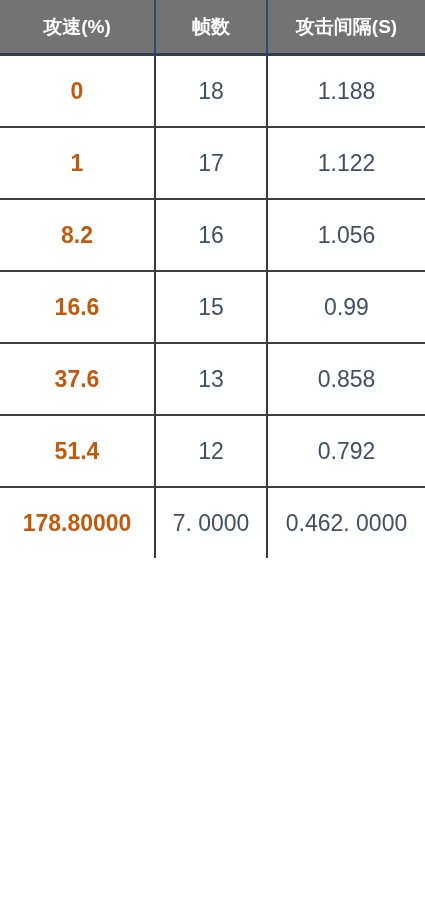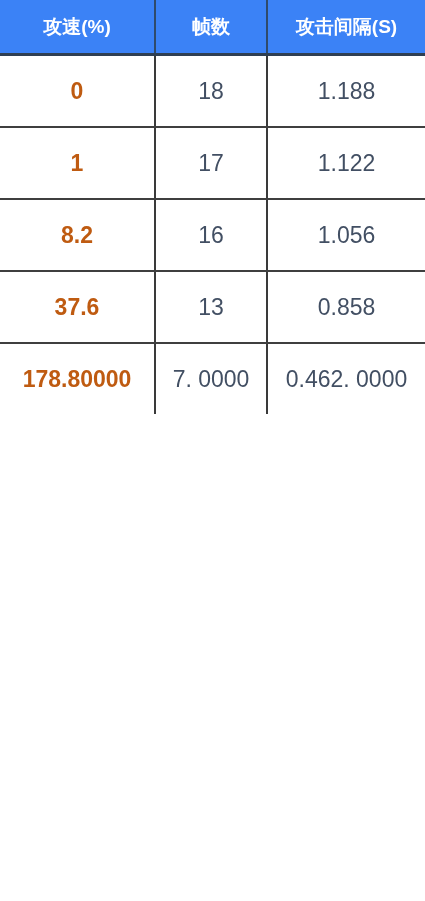--- a/index.html
+++ b/index.html
@@ -25,21 +25,21 @@
     width: 425px;
     border-collapse: collapse;
     table-layout: fixed;
   }
 
   table.data-table col.c1 { width: 155px; }
   table.data-table col.c2 { width: 112px; }
   table.data-table col.c3 { width: 158px; }
 
   thead tr.header-row th {
-    background: #3b82f6;
+    background: #737373;
     color: #ffffff;
     font-weight: bold;
     font-size: 19px;
     height: 53px;
     line-height: 53px;
     padding: 0;
     text-align: center;
     vertical-align: middle;
     border-right: 2px solid #2f4a6b;
     border-bottom: 3px solid #2f3f52;
@@ -103,23 +103,33 @@
         <td class="cell-speed">1</td>
         <td class="cell-frames">17</td>
         <td class="cell-interval">1.122</td>
       </tr>
       <tr class="data-row">
         <td class="cell-speed">8.2</td>
         <td class="cell-frames">16</td>
         <td class="cell-interval">1.056</td>
       </tr>
       <tr class="data-row">
+        <td class="cell-speed">16.6</td>
+        <td class="cell-frames">15</td>
+        <td class="cell-interval">0.99</td>
+      </tr>
+      <tr class="data-row">
         <td class="cell-speed">37.6</td>
         <td class="cell-frames">13</td>
         <td class="cell-interval">0.858</td>
+      </tr>
+      <tr class="data-row">
+        <td class="cell-speed">51.4</td>
+        <td class="cell-frames">12</td>
+        <td class="cell-interval">0.792</td>
       </tr>
       <tr class="data-row">
         <td class="cell-speed">178.80000</td>
         <td class="cell-frames">7. 0000</td>
         <td class="cell-interval">0.462. 0000</td>
       </tr>
     </tbody>
   </table>
 </div>
 

